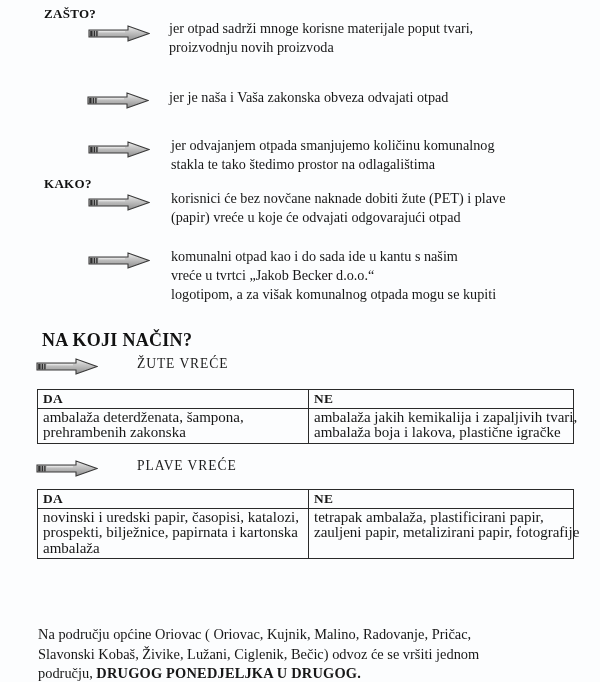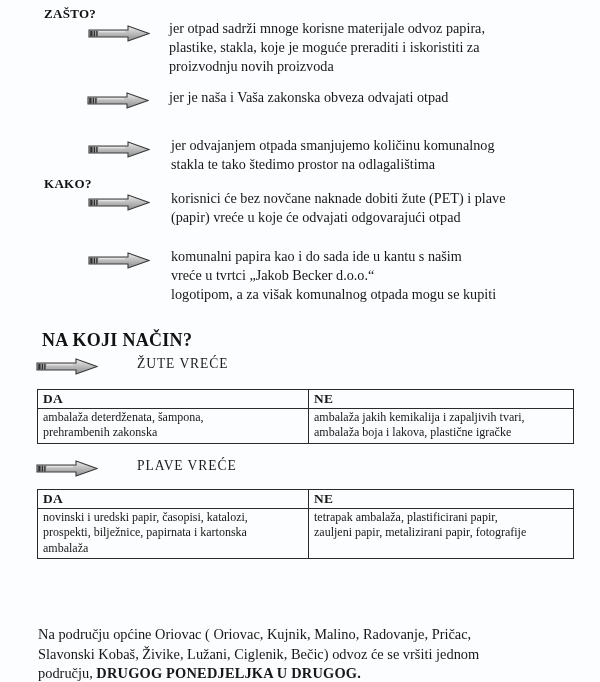--- a/index.html
+++ b/index.html
@@ -70,21 +70,21 @@
     position: absolute;
     border-collapse: collapse;
     border: 1.6px solid #2a2a2a;
     table-layout: fixed;
     background: transparent;
   }
   .da-ne-table td {
     border: 0;
     vertical-align: top;
     padding: 1px 5px 2px 5px;
-    font-size: 12px;
+    font-size: 15px;
     line-height: 15.6px;
     color: #171717;
   }
   .da-ne-table td.col-left {
     border-right: 1.3px solid #2a2a2a;
   }
   .da-ne-table tr.head-row td {
     font-weight: bold;
     font-size: 13.4px;
     letter-spacing: 0.4px;
@@ -132,22 +132,21 @@
         </linearGradient>
       </defs>
       <path d="M1 5 L40 5 L40 1 L61 8.5 L40 16 L40 12 L1 12 Z" fill="url(#ag1)" stroke="#3a3a3a" stroke-width="1.1" stroke-linejoin="miter"></path>
       <rect x="2.2" y="5.8" width="2.4" height="5.6" fill="#2e2e2e"></rect>
       <rect x="5.6" y="5.8" width="1.6" height="5.6" fill="#2e2e2e"></rect>
       <rect x="8.2" y="5.8" width="1.4" height="5.6" fill="#2e2e2e"></rect>
       <rect x="11" y="6.2" width="26" height="1.1" fill="#efefef" opacity="0.85"></rect>
     </svg>
   </div>
   <div class="bullet-text" style="left:169px; top:19px; width:403px;">
-    <span class="cell-line">jer otpad sadrži mnoge korisne materijale odvoz papira,</span>
-    <span class="cell-line">plastike, stakla, koje je moguće preraditi i iskoristiti za</span>
+    <span class="cell-line">jer otpad sadrži mnoge korisne materijale poput tvari,</span>
     <span class="cell-line">proizvodnju novih proizvoda</span>
   </div>
 
   <div class="arrow-icon" style="left:87px; top:92px;">
     <svg viewBox="0 0 62 17" xmlns="http://www.w3.org/2000/svg">
       <path d="M1 5 L40 5 L40 1 L61 8.5 L40 16 L40 12 L1 12 Z" fill="url(#ag1)" stroke="#3a3a3a" stroke-width="1.1" stroke-linejoin="miter"></path>
       <rect x="2.2" y="5.8" width="2.4" height="5.6" fill="#2e2e2e"></rect>
       <rect x="5.6" y="5.8" width="1.6" height="5.6" fill="#2e2e2e"></rect>
       <rect x="8.2" y="5.8" width="1.4" height="5.6" fill="#2e2e2e"></rect>
       <rect x="11" y="6.2" width="26" height="1.1" fill="#efefef" opacity="0.85"></rect>
@@ -190,21 +189,21 @@
   <div class="arrow-icon" style="left:88px; top:252px;">
     <svg viewBox="0 0 62 17" xmlns="http://www.w3.org/2000/svg">
       <path d="M1 5 L40 5 L40 1 L61 8.5 L40 16 L40 12 L1 12 Z" fill="url(#ag1)" stroke="#3a3a3a" stroke-width="1.1" stroke-linejoin="miter"></path>
       <rect x="2.2" y="5.8" width="2.4" height="5.6" fill="#2e2e2e"></rect>
       <rect x="5.6" y="5.8" width="1.6" height="5.6" fill="#2e2e2e"></rect>
       <rect x="8.2" y="5.8" width="1.4" height="5.6" fill="#2e2e2e"></rect>
       <rect x="11" y="6.2" width="26" height="1.1" fill="#efefef" opacity="0.85"></rect>
     </svg>
   </div>
   <div class="bullet-text" style="left:171px; top:247px; width:401px;">
-    <span class="cell-line">komunalni papira kao i do sada ide u kantu s našim</span>
+    <span class="cell-line">komunalni otpad kao i do sada ide u kantu s našim</span>
     <span class="cell-line">vreće u tvrtci „Jakob Becker d.o.o.“</span>
     <span class="cell-line">logotipom, a za višak komunalnog otpada mogu se kupiti</span>
   </div>
 
   <div class="section-heading" style="left:42px; top:330px; font-size:18px;">NA KOJI NAČIN?</div>
 
   <div class="arrow-icon" style="left:36px; top:358px;">
     <svg viewBox="0 0 62 17" xmlns="http://www.w3.org/2000/svg">
       <path d="M1 5 L40 5 L40 1 L61 8.5 L40 16 L40 12 L1 12 Z" fill="url(#ag1)" stroke="#3a3a3a" stroke-width="1.1" stroke-linejoin="miter"></path>
       <rect x="2.2" y="5.8" width="2.4" height="5.6" fill="#2e2e2e"></rect>

